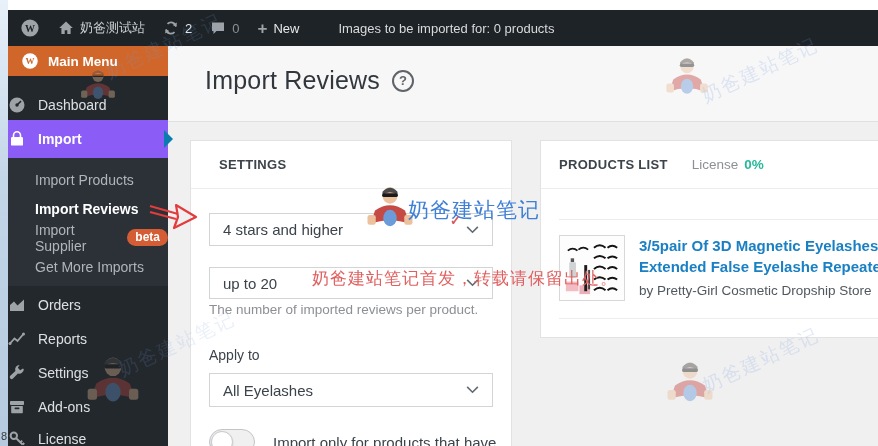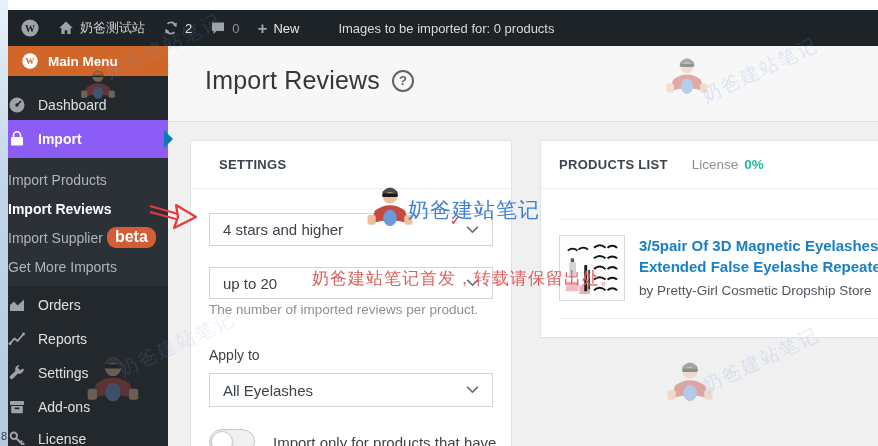--- a/index.html
+++ b/index.html
@@ -27,23 +27,23 @@
   
   .sidebar { position:absolute; left:8px; top:46px; width:160px; height:400px; background:#23282d; z-index:5; }
   .menu-header { position:absolute; left:0; top:0; width:160px; height:30px; background:#d0662a;
     display:flex; align-items:center; gap:9px; padding-left:13px; color:#fff; font-size:13.5px; font-weight:bold; }
   .menu-item { position:absolute; left:0; width:160px; height:34px; display:flex; align-items:center;
     gap:12px; color:#dde0e2; font-size:14px; cursor:pointer; }
   .menu-item.active { background:#8b5cf6; color:#fff; font-weight:bold; }
   .menu-arrow { position:absolute; right:-14px; top:50%; margin-top:-9px; width:0; height:0;
     border:9px solid transparent; border-left:9px solid #0b7cb0; }
   .submenu { position:absolute; left:0; top:112px; width:160px; height:128px; background:#2b3137; padding-top:7px; }
-  .sub-item { height:29px; display:flex; align-items:center; color:#b0b5ba; font-size:14px; cursor:pointer; }
+  .sub-item { height:29px; display:flex; align-items:center; padding-left:27px; color:#b0b5ba; font-size:14px; cursor:pointer; }
   .sub-item.current { color:#fff; font-weight:bold; }
-  .beta-badge { margin-left:4px; background:#d45d35; color:#fff; font-size:16px; font-weight:bold;
+  .beta-badge { margin-left:4px; background:#d45d35; color:#fff; font-size:12px; font-weight:bold;
     padding:2px 8px 3px; border-radius:9px; line-height:1; }
 
   
   .top-band { position:absolute; left:168px; top:46px; width:710px; height:76px;
     background:#f7f7f8; border-bottom:1px solid #e0e0e1; }
   .page-head { position:absolute; left:205px; top:66px; display:flex; align-items:center; gap:12px; }
   .page-title { font-size:25px; font-weight:300; color:#32373c; letter-spacing:.2px; }
   .help-circle { width:22px; height:22px; border:2px solid #5f646a; border-radius:50%; color:#5f646a;
     font-size:13px; font-weight:bold; display:flex; align-items:center; justify-content:center; cursor:pointer; }
 

